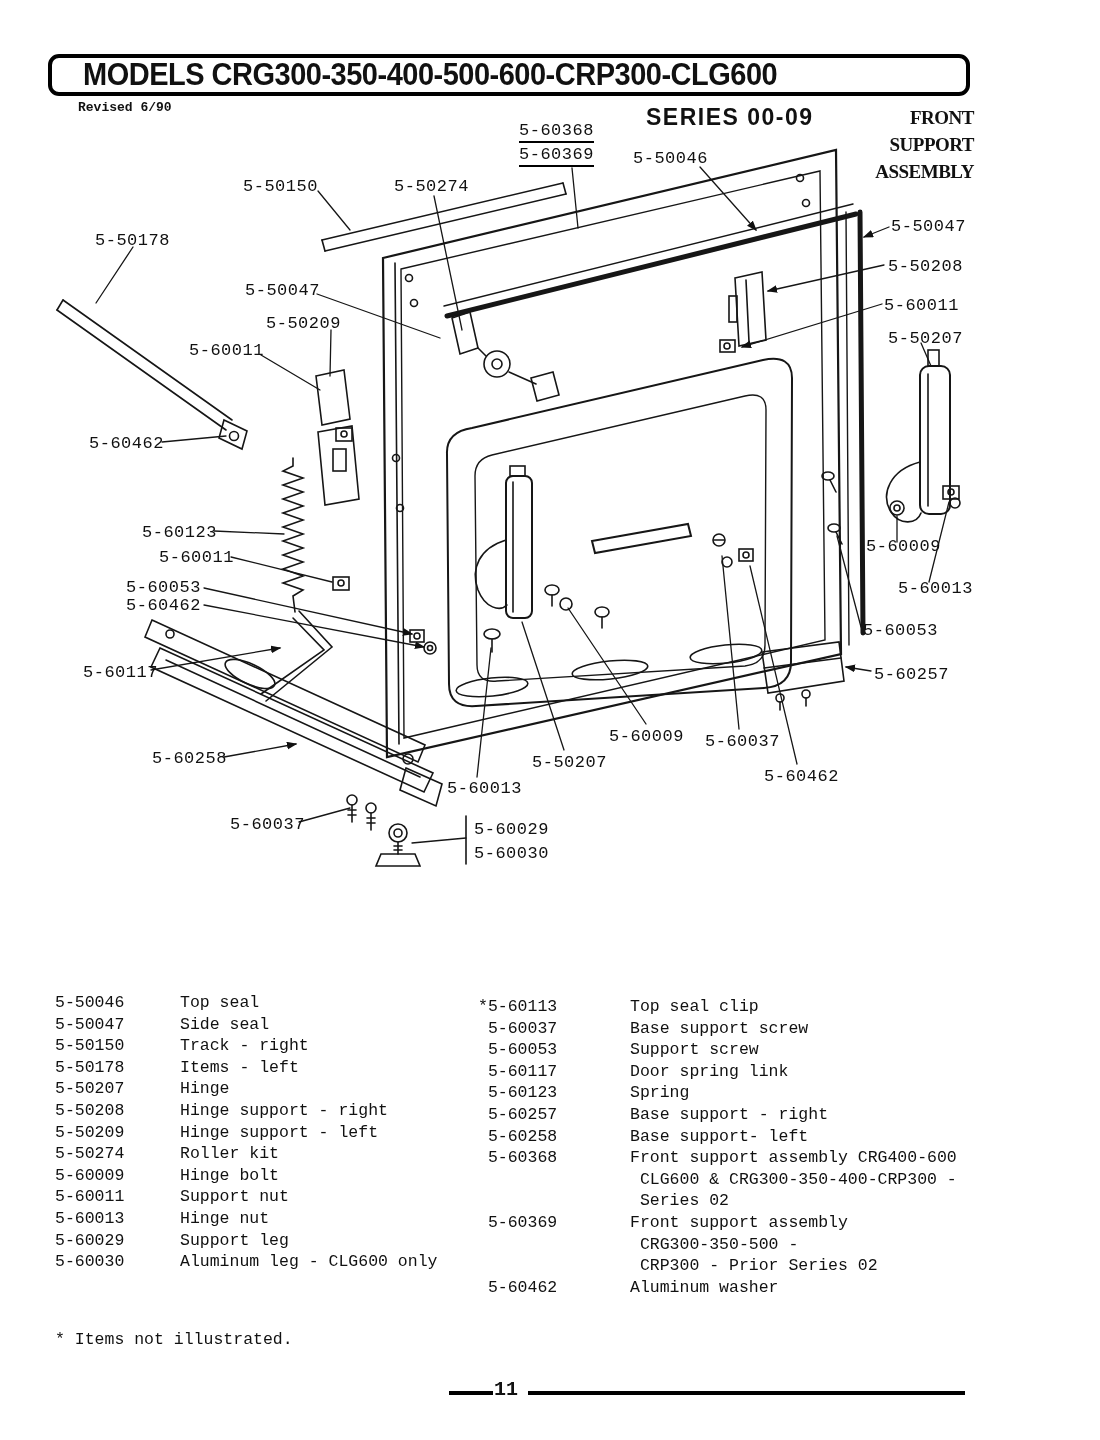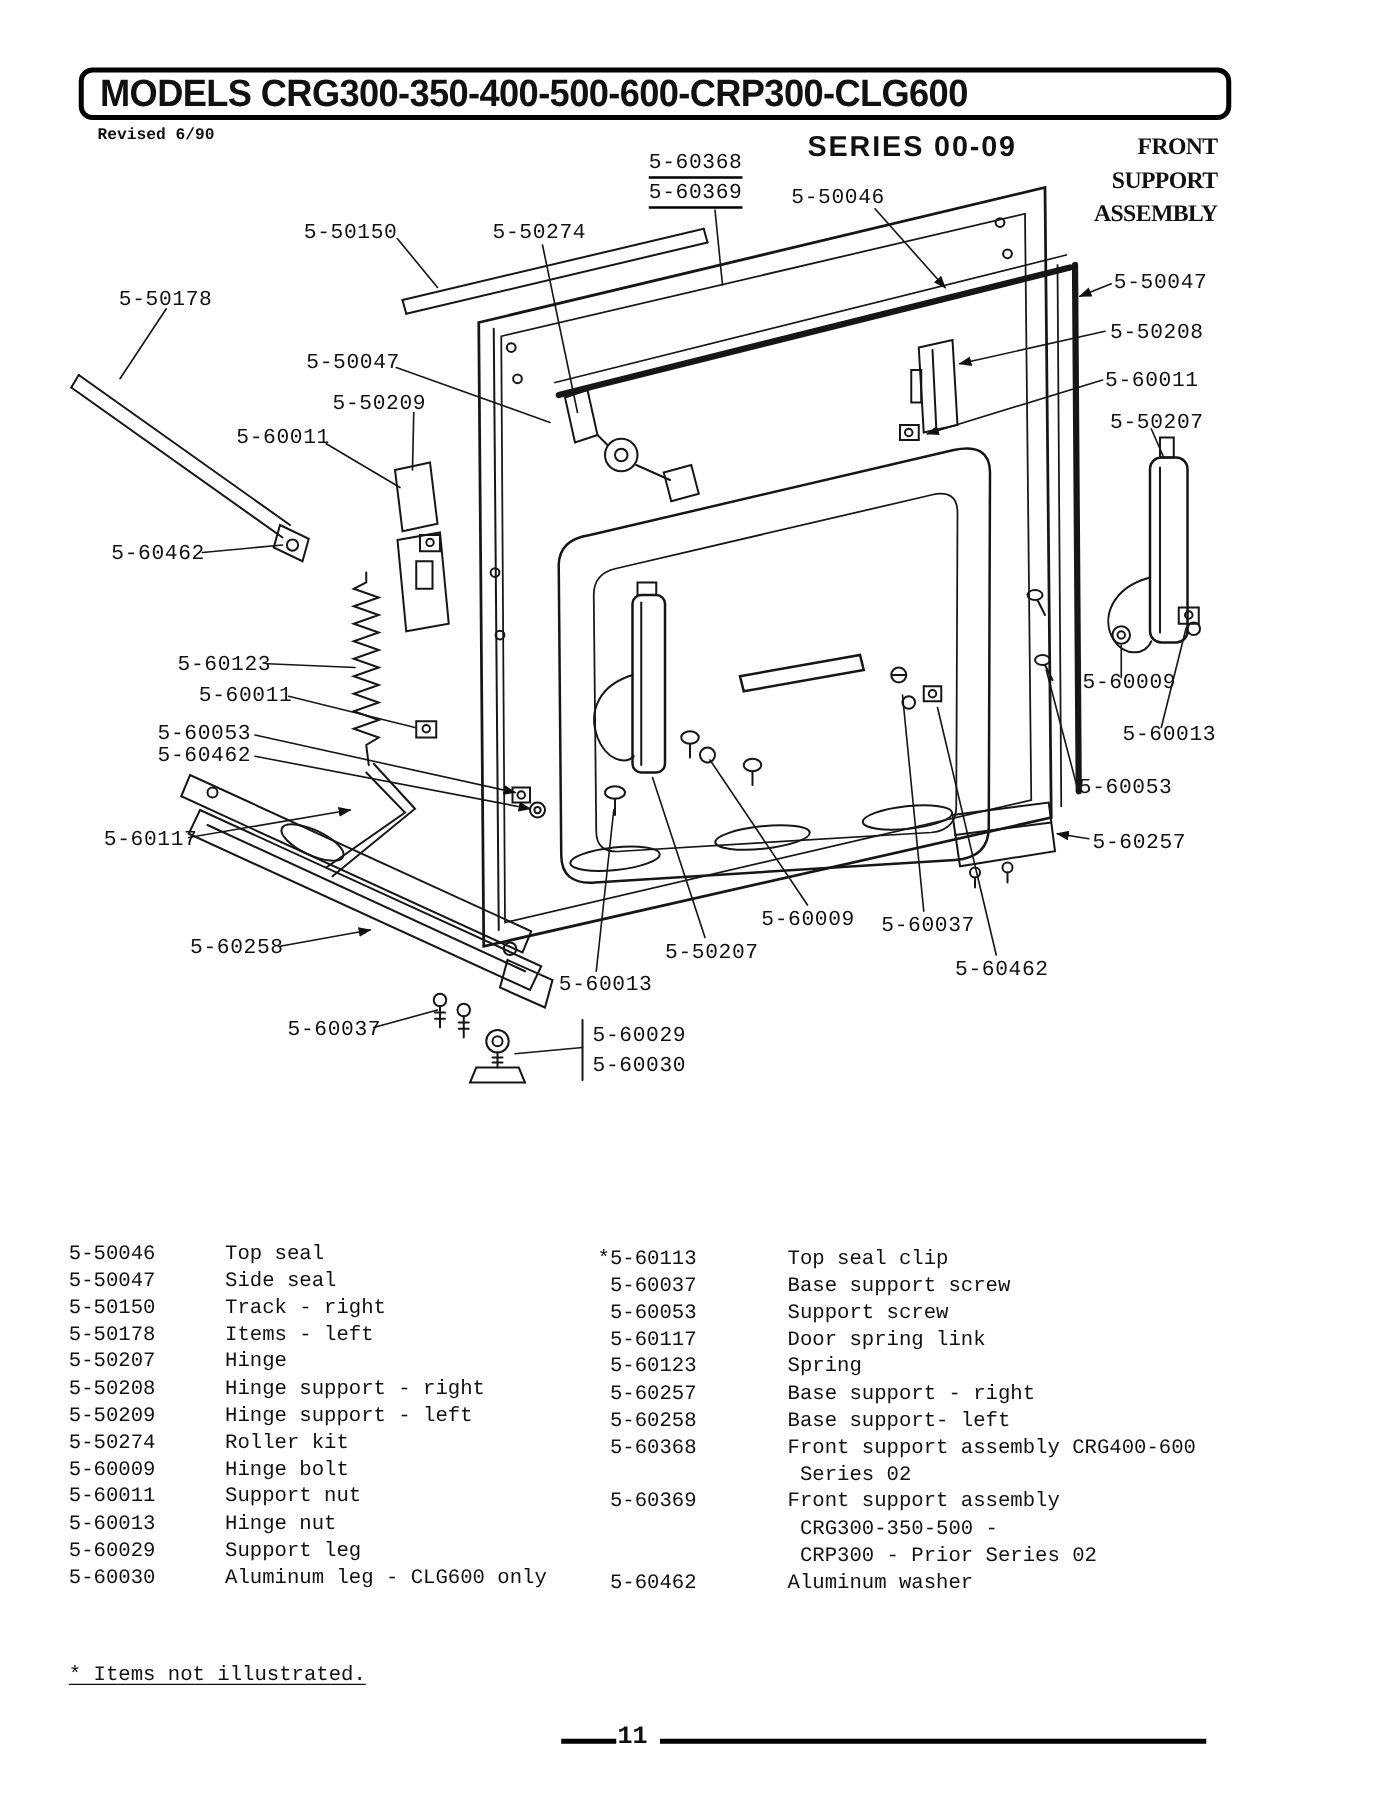--- a/index.html
+++ b/index.html
@@ -4,21 +4,21 @@
 <style>
   html,body{margin:0;padding:0;background:#e8e8e8;}
   .page{
     position:relative;width:1100px;height:1440px;background:#ffffff;
     font-family:"Liberation Mono","DejaVu Sans Mono",monospace;color:#111;
     margin:0 auto;overflow:hidden;
   }
   .header-box{
     position:absolute;left:48px;top:54px;width:922px;height:42px;
     border:4px solid #000;border-radius:11px;display:flex;align-items:center;
-    padding-left:13px;box-sizing:border-box;background:#fff;margin-left:15px;
+    padding-left:31px;box-sizing:border-box;background:#fff;
   }
   .models-title{
     font-family:"Liberation Sans",sans-serif;font-weight:bold;font-size:29px;
     letter-spacing:-0.5px;white-space:nowrap;transform:scaleY(1.05);transform-origin:left center;
   }
   .revised{
     position:absolute;left:58px;top:100px;
     font-family:Liberation Mono, monospace;font-weight:bold;font-size:13px;margin-left:20px;
   }
   .series{
@@ -38,21 +38,21 @@
   .callout.underlined{border-bottom:2px solid #000;padding-bottom:1px;}
   .plist{position:absolute;}
   .plist-left{left:55px;top:992px;width:430px;}
   .plist-right{left:478px;top:996px;width:600px;}
   .plist-row{display:flex;line-height:21.6px;font-size:16.5px;}
   .plist-left .pnum{width:125px;white-space:pre;}
   .plist-right .pnum{width:152px;white-space:pre;}
   .pdesc{white-space:pre;}
   .footnote{
     position:absolute;left:55px;top:1330px;font-size:16.5px;
-    text-decoration:underline;text-underline-offset:3px;
+    text-underline-offset:3px;
   }
   .pageno{
     position:absolute;left:494px;top:1378px;font-size:20px;font-weight:bold;text-align:right;
   }
   .rule{position:absolute;height:4px;background:#000;top:1391px;}
   .rule-left{left:449px;width:44px;}
   .rule-right{left:528px;width:437px;}
 </style>
 </head>
 <body>
@@ -364,20 +364,21 @@
       <div class="plist-row">
         <span class="pnum"> 5-60258</span>
         <span class="pdesc">Base support- left</span>
       </div>
       <div class="plist-row">
         <span class="pnum"> 5-60368</span>
         <span class="pdesc">Front support assembly CRG400-600</span>
       </div>
       <div class="plist-row">
         <span class="pnum"></span>
+        <span class="pdesc"> CLG600 &amp; CRG300-350-400-CRP300 -</span>
       </div>
       <div class="plist-row">
         <span class="pnum"></span>
         <span class="pdesc"> Series 02</span>
       </div>
       <div class="plist-row">
         <span class="pnum"> 5-60369</span>
         <span class="pdesc">Front support assembly</span>
       </div>
       <div class="plist-row">

